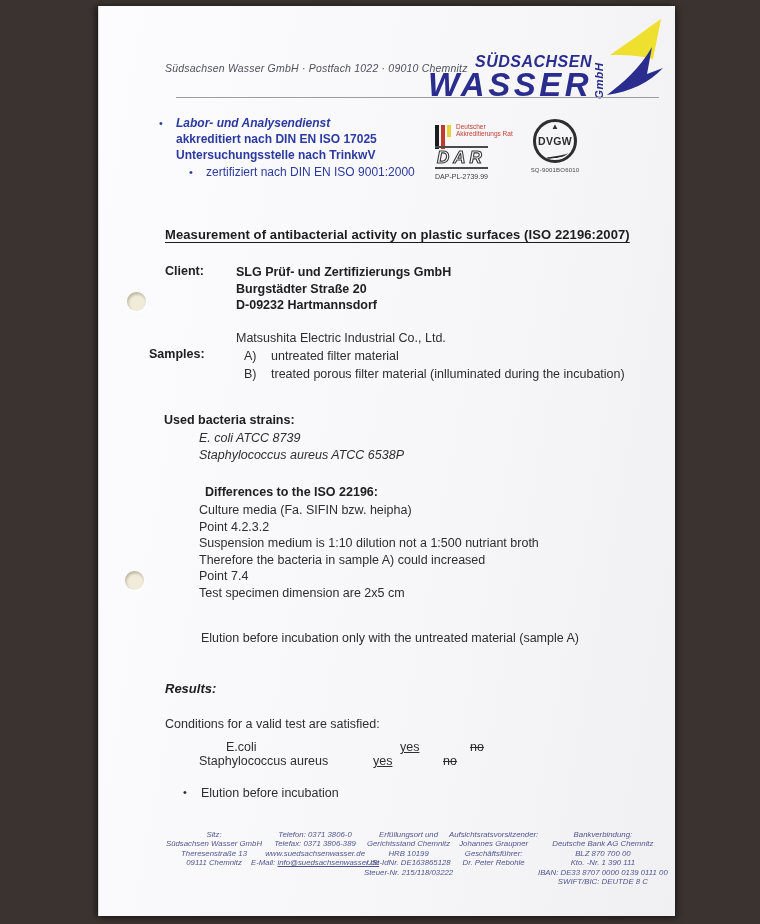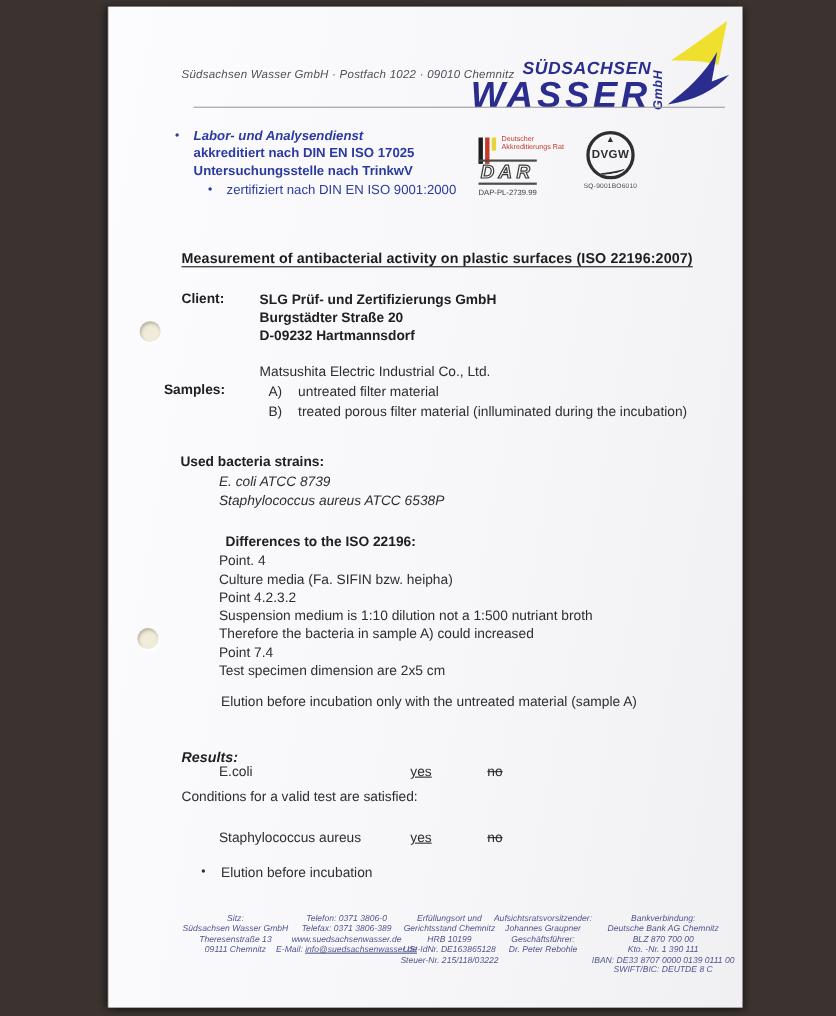--- a/index.html
+++ b/index.html
@@ -86,21 +86,21 @@
   .strains-heading { left: 65px; top: 407px; }
   .strains-items { left: 100px; top: 424px; }
   .diff-heading { left: 65px; top: 479px; margin-left: 41px; }
   .diff-lines { left: 100px; top: 496px; }
   .elution-note { left: 102px; top: 625px; }
   .results-heading { left: 66px; top: 675px; font-size: 13px; }
   .cond-intro { left: 66px; top: 711px; }
   .cond-name { left: 100px; }
   .cond-yes { left: 274px; text-decoration: underline; }
   .cond-no { left: 344px; text-decoration: line-through; }
-  .cond-row1 { top: 688px; }
+  .cond-row1 { top: 734px; margin-left: 27px; }
   .cond-row2 { top: 748px; }
   .results-bullet-row { left: 84px; top: 780px; display: flex; }
   .results-bullet-dot { width: 18px; font-size: 11px; color: #2e2e2e; }
   
   .footer-col { font-size: 7.8px; line-height: 9.4px; font-style: italic; color: #4f5590; top: 824px; text-align: center; }
   .fcol1 { left: 67px; }
   .fcol2 { left: 152px; }
   .fcol3 { left: 265px; }
   .fcol4 { left: 350px; }
   .fcol5 { left: 439px; }
@@ -190,21 +190,20 @@
   <div class="abs txt sample-text sample-row-b">treated porous filter material (inlluminated during the incubation)</div>
 
   <div class="abs txt bold strains-heading">Used bacteria strains:</div>
   <div class="abs txt italic lh17 strains-items">
     <div>E. coli ATCC 8739</div>
     <div>Staphylococcus aureus ATCC 6538P</div>
   </div>
 
   <div class="abs txt bold diff-heading">Differences to the ISO 22196:</div>
   <div class="abs txt lh17 diff-lines">
-    <div>Point. 4</div>
     <div>Culture media (Fa. SIFIN bzw. heipha)</div>
     <div>Point 4.2.3.2</div>
     <div>Suspension medium is 1:10 dilution not a 1:500 nutriant broth</div>
     <div>Therefore the bacteria in sample A) could increased</div>
     <div>Point 7.4</div>
     <div>Test specimen dimension are  2x5 cm</div>
   </div>
   <div class="abs txt elution-note">Elution before incubation only with the untreated material (sample A)</div>
 
   <div class="abs txt bold italic results-heading">Results:</div>

